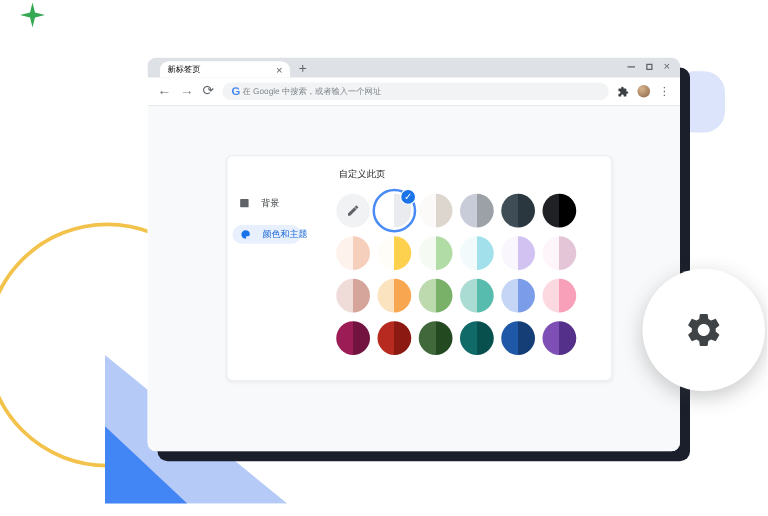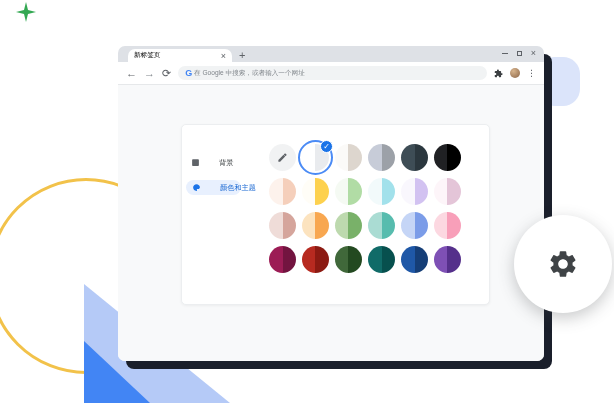--- a/index.html
+++ b/index.html
@@ -50,21 +50,21 @@
   .tb-divider{height:1px;background:#e6e8ea;flex:none;}
 
   .content{flex:1;background:#f8f9fa;position:relative;}
 
   
   .dialog{position:absolute;left:63px;top:39px;width:309px;height:181px;background:#ffffff;
     border:1px solid #eceef0;border-radius:5px;box-shadow:0 1px 3px rgba(0,0,0,.05);
     box-sizing:border-box;display:flex;}
   .dlg-sidebar{width:84px;flex:none;padding:30px 0 0 4px;box-sizing:border-box;
     display:flex;flex-direction:column;gap:10px;}
-  .side-item{display:flex;align-items:center;gap:19px;height:15px;color:#3c4043;padding-left:5px;}
+  .side-item{display:flex;align-items:center;gap:9px;height:15px;color:#3c4043;padding-left:5px;}
   .side-item svg{flex:none;}
   .side-item.active{background:#e8f0fe;border-radius:8px;width:55px;box-sizing:border-box;
     padding-left:6px;color:#1967d2;}
   .side-label-wrap{height:15px;display:flex;align-items:center;overflow:visible;}
 
   .dlg-main{flex:1;padding:9px 0 0 3px;}
   .dlg-title-wrap{height:11px;display:flex;align-items:center;margin-left:2px;}
   .dlg-title{color:#202124;}
   .swatch-grid{margin-top:10px;display:grid;grid-template-columns:repeat(6,27px);gap:7px 6px;}
   .swatch{width:27px;height:27px;border-radius:50%;position:relative;display:flex;
@@ -141,20 +141,23 @@
           <svg width="9" height="9" viewBox="0 0 24 24">
             <path fill="#1a73e8" d="M12 3c-4.97 0-9 4.03-9 9s4.03 9 9 9c.83 0 1.5-.67 1.5-1.5 0-.39-.15-.74-.39-1.01-.23-.26-.38-.61-.38-.99 0-.83.67-1.5 1.5-1.5H16c2.76 0 5-2.24 5-5 0-4.42-4.03-8-9-8z"></path>
           </svg>
           <span class="side-label-wrap">
               <span class="st s60">颜色和主题</span>
             </span>
         </div>
       </div>
 
       <div class="dlg-main">
+        <div class="dlg-title-wrap">
+          <span class="st s62 dlg-title">自定义此页</span>
+        </div>
         <div class="swatch-grid">
             <div class="swatch custom" style="background: linear-gradient(to right, rgb(241, 242, 243) 0px, rgb(241, 242, 243) 50%, rgb(241, 242, 243) 50%, rgb(241, 242, 243) 100%);">
   <svg width="11" height="11" viewBox="0 0 24 24">
     <path fill="#5f6368" d="M20.7 5.6l-2.3-2.3c-.4-.4-1-.4-1.4 0l-2.3 2.3 3.7 3.7 2.3-2.3c.4-.4.4-1 0-1.4zM3 17.2V21h3.8L17.9 9.9l-3.7-3.7L3 17.2z"></path>
   </svg>
 </div>
             <div class="swatch selected" style="background: linear-gradient(to right, rgb(255, 255, 255) 0px, rgb(255, 255, 255) 50%, rgb(233, 235, 238) 50%, rgb(233, 235, 238) 100%);">
               <div class="badge">✓</div>
             </div>
             <div class="swatch" style="background: linear-gradient(to right, rgb(251, 250, 248) 0px, rgb(251, 250, 248) 50%, rgb(221, 214, 206) 50%, rgb(221, 214, 206) 100%);"></div>

